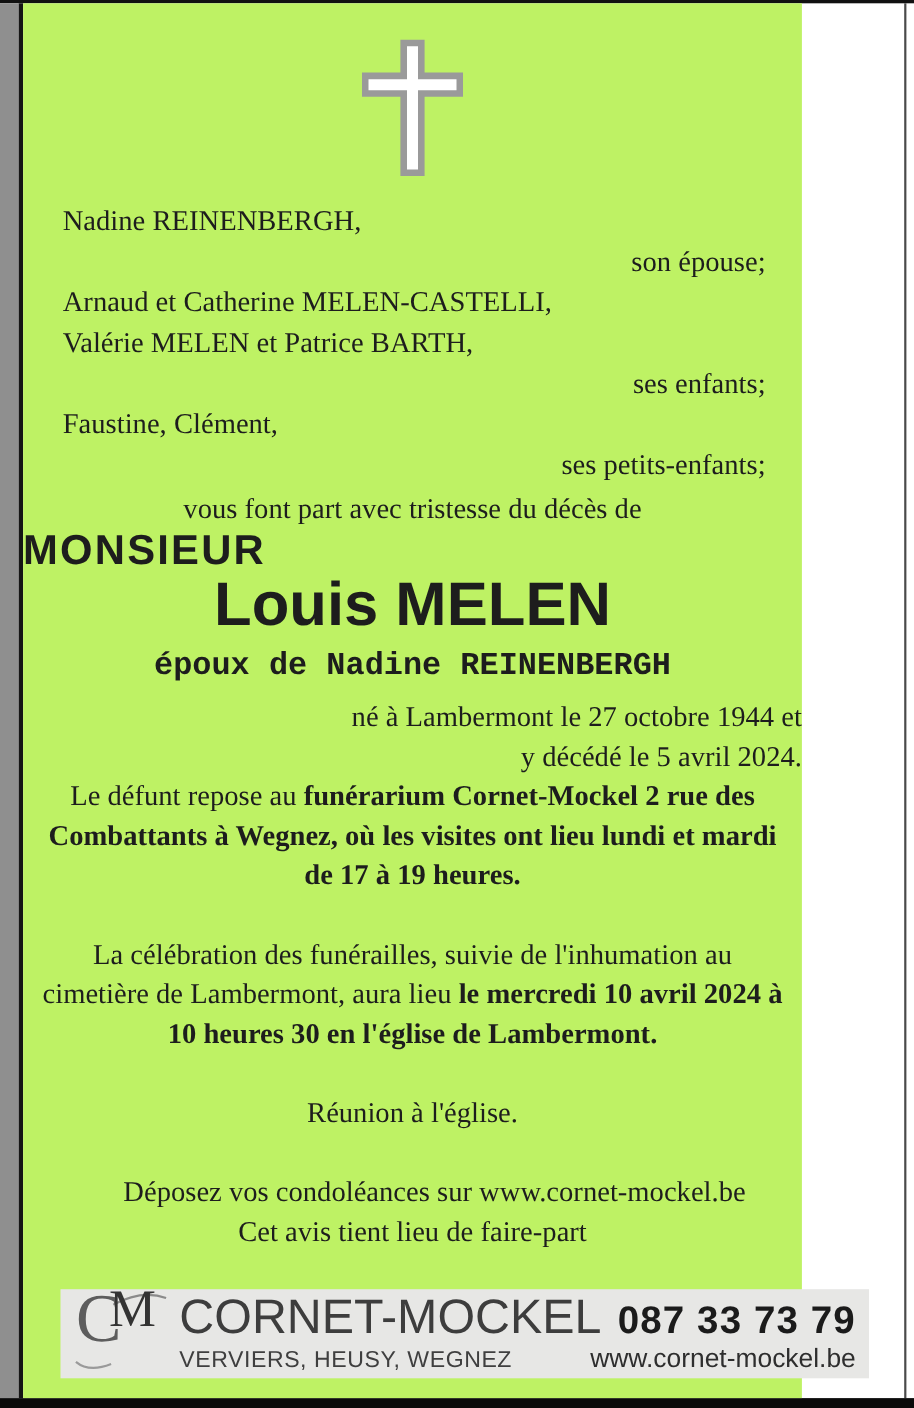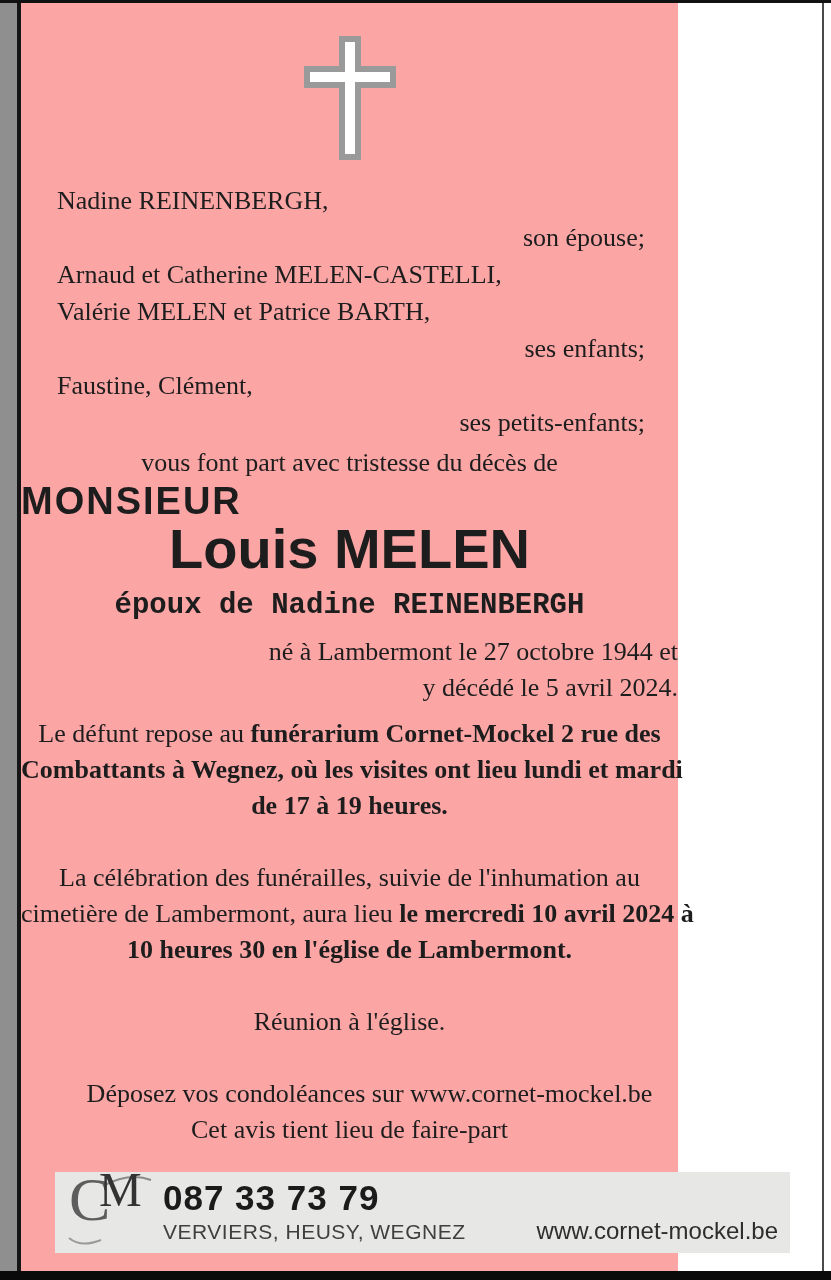--- a/index.html
+++ b/index.html
@@ -13,22 +13,22 @@
   }
   
   .top-border    { position:absolute; top:0; left:0; width:831px; height:3px; background:#111; }
   .left-band     { position:absolute; top:3px; left:0; width:17px; height:1268px; background:#8f8f8f; }
   .left-line     { position:absolute; top:3px; left:17px; width:4px; height:1268px; background:#151515; }
   .right-line    { position:absolute; top:3px; left:822px; width:2px; height:1268px; background:#4a4a4a; }
   .bottom-border { position:absolute; top:1271px; left:0; width:831px; height:9px; background:#0a0a0a; }
 
   
   .content {
-    position:absolute; top:3px; left:21px; width:657px; height:1268px;
-    background:#fca5a5;
+    position:absolute; top:3px; left:21px; width:708px; height:1268px;
+    background:#bef264;
   }
   .cross-wrap { text-align:center; padding-top:33px; height:124px; }
 
   .family { margin-top:22px; font-size:26px; }
   .family .row { line-height:37px; white-space:nowrap; }
   .name-line { text-align:left;  padding-left:36px; }
   .relation-line { text-align:right; padding-right:33px; }
 
   .announce { margin-top:4px; text-align:center; font-size:26px; line-height:36px; }
 
@@ -45,21 +45,21 @@
   .spouse {
     margin-top:11px; text-align:center;
     font-family:Liberation Mono, monospace;
     font-weight:700; font-size:29px; line-height:34px;
   }
   .birthdeath { margin-top:11px; text-align:right; font-size:26px; line-height:36px; }
 
   .para { text-align:center; font-size:26px; line-height:36px; }
   .para .pline { white-space:nowrap; }
   .para b { font-weight:700; }
-  .para-repose   { margin-top:10px; }
+  .para-repose   { margin-top:0; }
   .para-ceremony { margin-top:36px; }
 
   .meeting     { margin-top:36px; text-align:center; font-size:26px; line-height:36px; }
   .condolences { margin-top:36px; text-align:center; font-size:26px; line-height:36px;padding-left:40px; }
   .notice      { text-align:center; font-size:26px; line-height:36px; }
 
   
   .banner {
     position:absolute; top:1169px; left:34px; width:735px; height:81px;
     background:#e7e7e5;
@@ -144,20 +144,21 @@
     <div class="monogram">
       <svg class="mono-swash" width="108" height="81" viewBox="0 0 108 81">
         <path d="M48 14 Q74 0 96 8" fill="none" stroke="#8a8a8a" stroke-width="2"></path>
         <path d="M14 66 Q26 76 46 68" fill="none" stroke="#9a9a9a" stroke-width="2"></path>
       </svg>
       <span class="mono-c">C</span>
       <span class="mono-m">M</span>
     </div>
     <div class="banner-text">
       <div class="banner-row1">
+        <span class="company">CORNET-MOCKEL</span>
         <span class="phone">087 33 73 79</span>
       </div>
       <div class="banner-row2">
         <span class="locations">VERVIERS, HEUSY, WEGNEZ</span>
         <span class="website">www.cornet-mockel.be</span>
       </div>
     </div>
   </div>
 
 </div>

